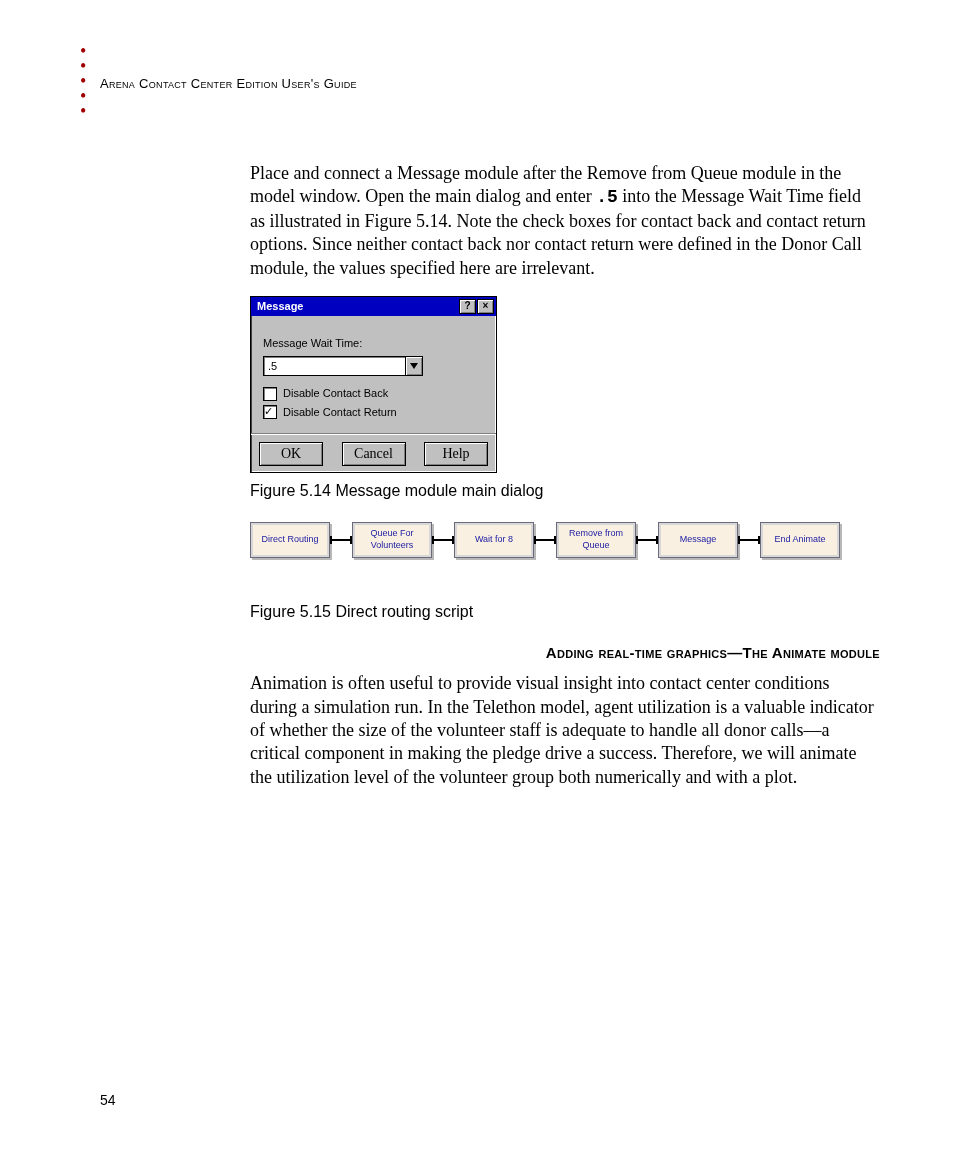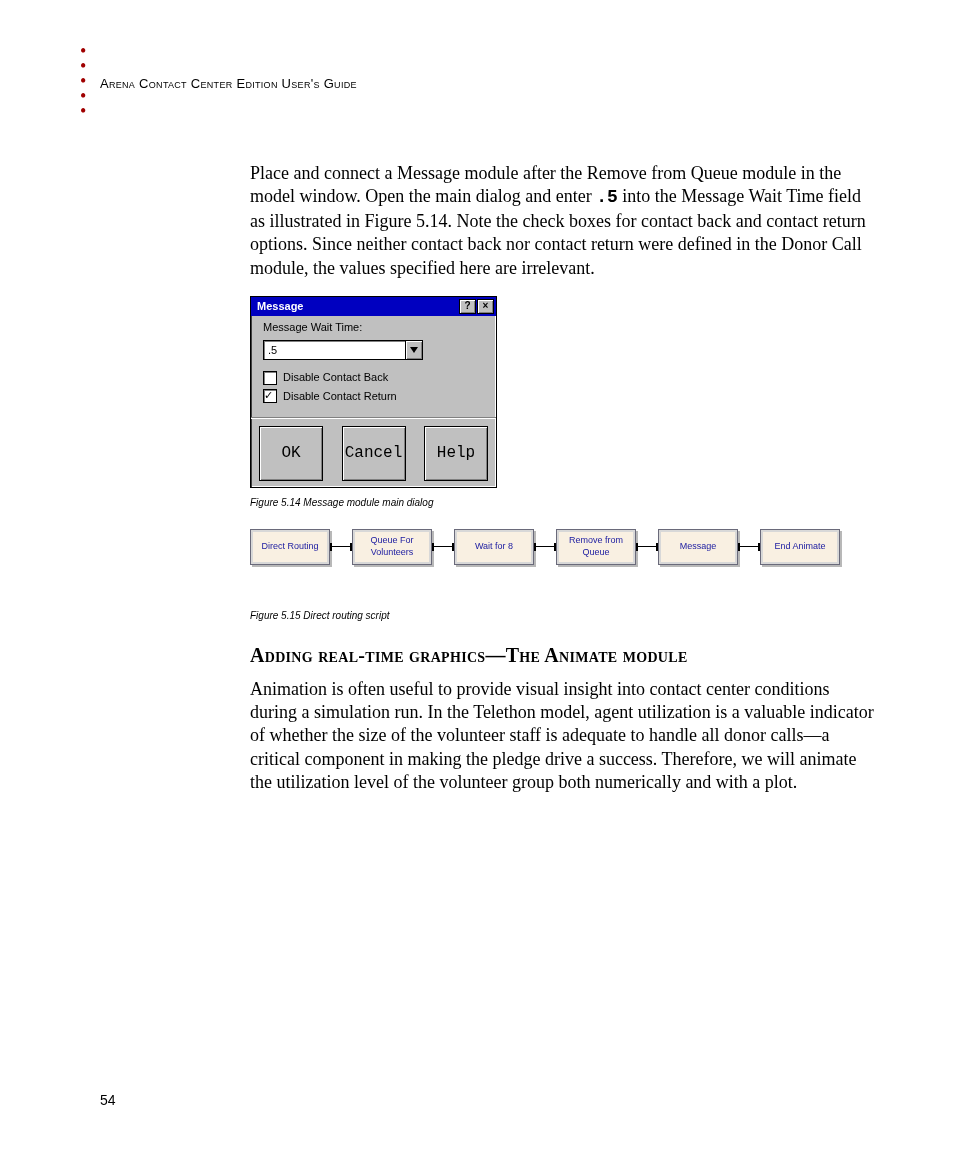--- a/index.html
+++ b/index.html
@@ -38,31 +38,31 @@
     left: 250px;
     top: 162px;
     width: 630px;
     font-size: 18px;
     line-height: 1.3;
   }
   .para { margin: 0 0 16px 0; }
   .mono { font-family: "Courier New", monospace; font-weight: bold; }
   .caption {
     font-family: Arial, Helvetica, sans-serif;
-    font-style: italic;
-    font-size: 10px;
+    font-size: 16px;
     margin: 8px 0 20px 0;
   }
   .heading {
-    font-family: Liberation Serif, serif;
+    font-family: Liberation Sans, sans-serif;
     font-weight: bold;
     font-variant: small-caps;
-    font-size: 20px;
+    font-size: 15px;
     letter-spacing: 0.3px;
     margin: 10px 0 10px 0;
+    text-align: right;
   }
   .pagenum {
     position: absolute;
     left: 100px;
     top: 1092px;
     font-family: Liberation Sans, sans-serif;
     font-size: 14px;
   }
   
   .dialog {
@@ -89,21 +89,21 @@
     background: #c0c0c0;
     border: 1px solid #000;
     margin-left: 1px;
     box-shadow: 1px 1px 0 #fff inset, -1px -1px 0 #808080 inset;
     color: #000;
     font-size: 10px;
     line-height: 11px;
     text-align: center;
     font-weight: bold;
   }
-  .dialog-body { padding: 4px 12px 10px 12px; }
+  .dialog-body { padding: 20px 12px 10px 12px; }
   .label { margin-bottom: 6px; }
   .combo {
     display: flex;
     width: 160px;
     margin-bottom: 10px;
   }
   .combo-input {
     flex: 1;
     background: #fff;
     border: 1px solid #000;
@@ -140,27 +140,27 @@
   }
   .dlg-buttons {
     border-top: 1px solid #808080;
     box-shadow: 0 1px 0 #fff inset;
     padding: 8px 8px 6px 8px;
     display: flex;
     justify-content: space-between;
   }
   .dlg-btn {
     width: 62px;
-    padding: 16px 0;
+    padding: 2px 0;
     text-align: center;
     background: #c0c0c0;
     border: 1px solid #000;
     box-shadow: 1px 1px 0 #fff inset, -1px -1px 0 #808080 inset;
-    font-family: Liberation Mono, monospace;
-    font-size: 16px;
+    font-family: Liberation Serif, serif;
+    font-size: 14px;
   }
   
   .flow {
     display: flex;
     align-items: center;
     margin: 14px 0 8px 0;
   }
   .node {
     width: 80px;
     height: 36px;

